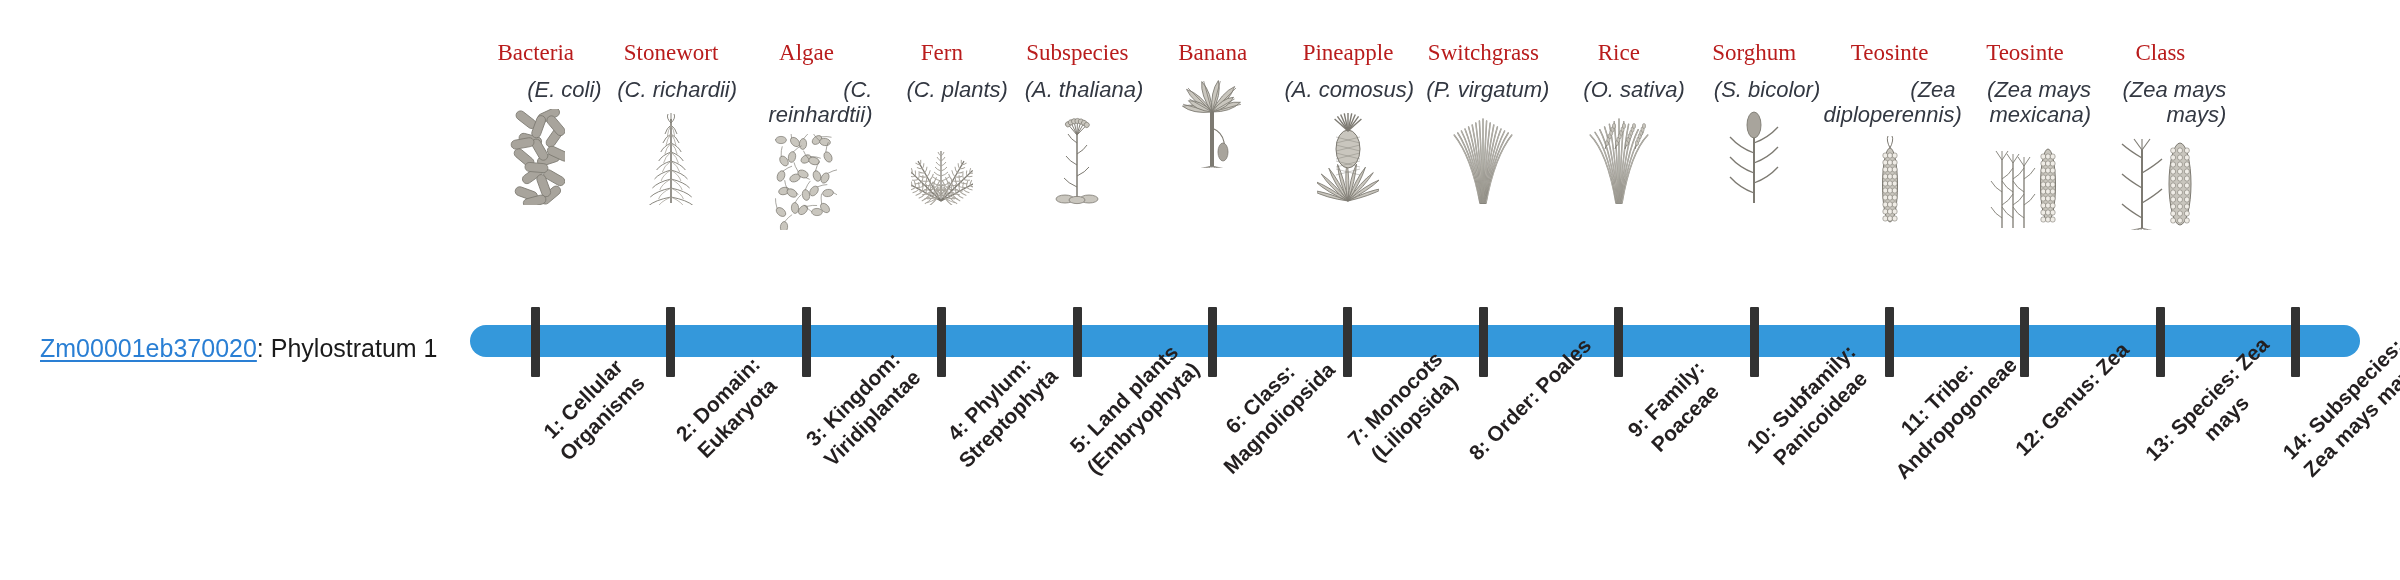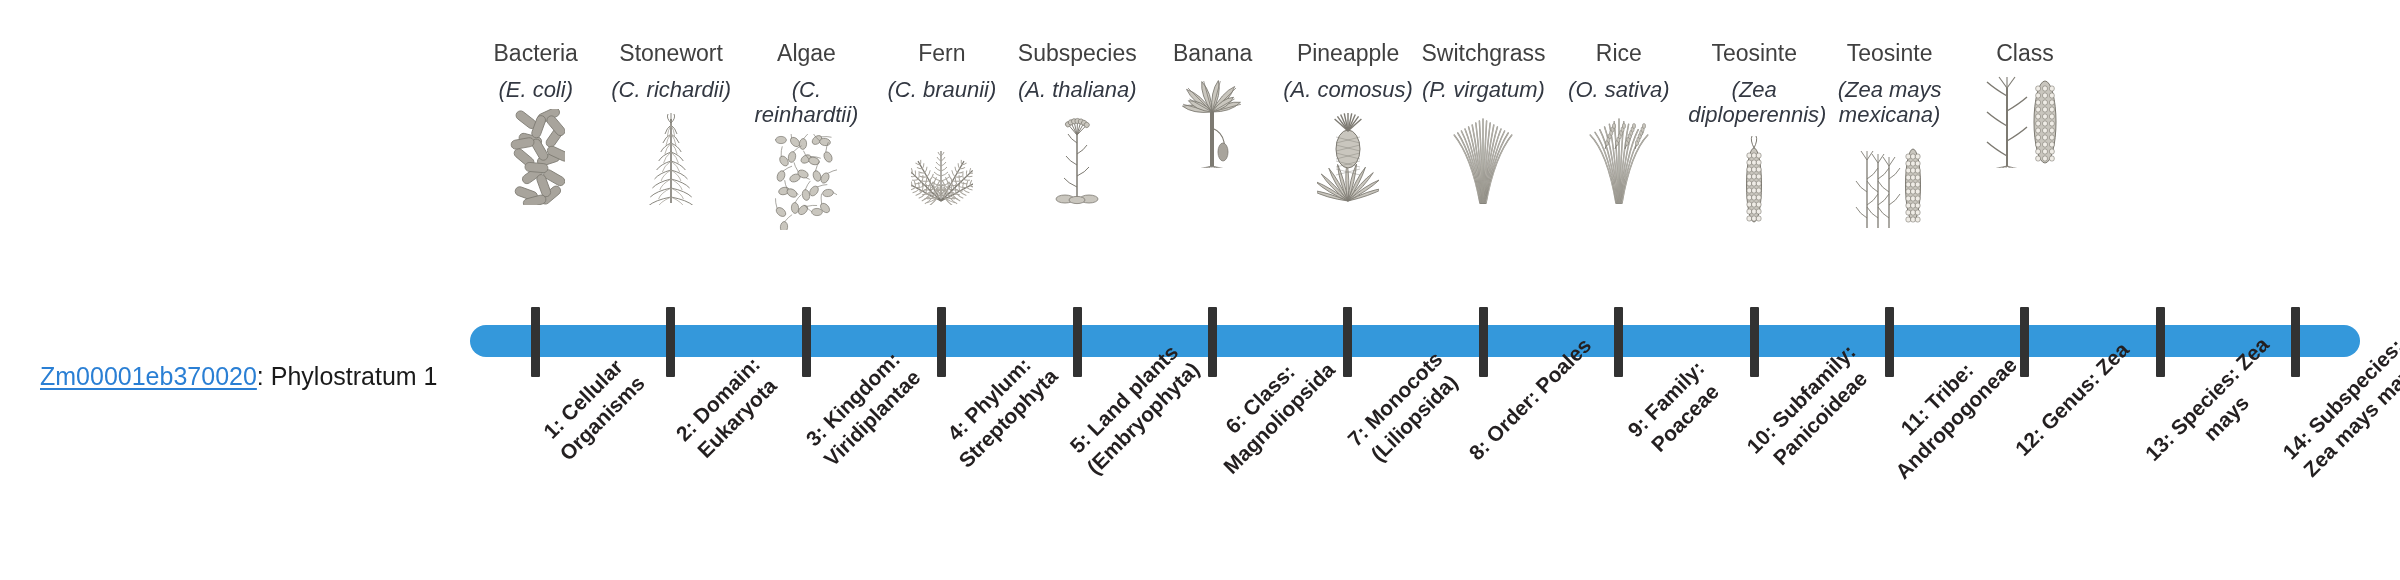--- a/index.html
+++ b/index.html
@@ -24,21 +24,20 @@
 
   
   #gene-label {
     position: absolute;
     left: 40px;
     top: 336px;
     font-size: 25px;
     color: #1a1a1a;
     white-space: nowrap;
     line-height: 1;
-    margin-top: 28px;
   }
   #gene-label .gene-link {
     color: #2a7fd4;
     text-decoration: underline;
     text-underline-offset: 3px;
   }
 
   
   #species-row {
     position: absolute;
@@ -51,32 +50,33 @@
   }
   .species-col {
     width: 135.4px;
     flex: 0 0 135.4px;
     display: flex;
     flex-direction: column;
     align-items: center;
   }
   .common-name {
     font-size: 23px;
-    color: #404040;
+    color: #b91c1c;
     line-height: 1.15;
     text-align: left;
     white-space: nowrap;
+    font-family: Liberation Serif, serif;
   }
   .sci-name {
     margin-top: 12px;
     font-size: 22px;
     font-style: italic;
     color: #333842;
     line-height: 1.12;
-    text-align: center;
+    text-align: right;
     width: 132px;
   }
   .art-slot {
     margin-top: 6px;
     height: 96px;
     width: 135px;
     display: flex;
     align-items: flex-end;
     justify-content: center;
   }
@@ -318,21 +318,21 @@
             </g>
             <g transform="rotate(5 9 93)">
               <ellipse cx="9" cy="93" rx="3.6" ry="5.4" fill="#c9c6be" stroke="#7d7a72" stroke-width="0.7"></ellipse>
               <path d="M9 88 q 4 -6 7 -8" fill="none" stroke="#7d7a72" stroke-width="0.6"></path>
             </g>
           </svg>
         </div>
       </div>
       <div class="species-col">
         <div class="common-name">Fern</div>
-        <div class="sci-name">(C. braunii)</div>
+        <div class="sci-name">(C. plants)</div>
         <div class="art-slot">
           <svg width="62" height="96" viewBox="0 0 62 96">
             <g transform="rotate(-62 30 92)">
               <path d="M30 92 L30 52" stroke="#7d7a72" stroke-width="1.2" fill="none"></path>
               <path d="M30 87 q -6.6 -1 -11 -4" fill="none" stroke="#a8a49c" stroke-width="1"></path>
               <path d="M30 87 q 6.6 -1 11 -4" fill="none" stroke="#a8a49c" stroke-width="1"></path>
               <path d="M30 83 q -6 -1 -10 -4" fill="none" stroke="#a8a49c" stroke-width="1"></path>
               <path d="M30 83 q 6 -1 10 -4" fill="none" stroke="#a8a49c" stroke-width="1"></path>
               <path d="M30 79 q -5.3999999999999995 -1 -9 -4" fill="none" stroke="#a8a49c" stroke-width="1"></path>
               <path d="M30 79 q 5.3999999999999995 -1 9 -4" fill="none" stroke="#a8a49c" stroke-width="1"></path>
@@ -745,20 +745,36 @@
             <ellipse cx="44.2" cy="23.8" rx="1.6" ry="2.6" fill="#c9c6be" stroke="#7d7a72" stroke-width="0.5"></ellipse>
             <ellipse cx="45.6" cy="20.4" rx="1.6" ry="2.6" fill="#c9c6be" stroke="#7d7a72" stroke-width="0.5"></ellipse>
             <ellipse cx="47" cy="17" rx="1.6" ry="2.6" fill="#c9c6be" stroke="#7d7a72" stroke-width="0.5"></ellipse>
             <path d="M48 40 q 5 -14 9 -24" fill="none" stroke="#7d7a72" stroke-width="1"></path>
             <ellipse cx="50" cy="34" rx="1.6" ry="2.6" fill="#c9c6be" stroke="#7d7a72" stroke-width="0.5"></ellipse>
             <ellipse cx="51.4" cy="30.6" rx="1.6" ry="2.6" fill="#c9c6be" stroke="#7d7a72" stroke-width="0.5"></ellipse>
             <ellipse cx="52.8" cy="27.2" rx="1.6" ry="2.6" fill="#c9c6be" stroke="#7d7a72" stroke-width="0.5"></ellipse>
             <ellipse cx="54.2" cy="23.8" rx="1.6" ry="2.6" fill="#c9c6be" stroke="#7d7a72" stroke-width="0.5"></ellipse>
             <ellipse cx="55.6" cy="20.4" rx="1.6" ry="2.6" fill="#c9c6be" stroke="#7d7a72" stroke-width="0.5"></ellipse>
             <ellipse cx="57" cy="17" rx="1.6" ry="2.6" fill="#c9c6be" stroke="#7d7a72" stroke-width="0.5"></ellipse>
+          </svg>
+        </div>
+      </div>
+      <div class="species-col">
+        <div class="common-name">Sorghum</div>
+        <div class="sci-name">(S. bicolor)</div>
+        <div class="art-slot">
+          <svg width="62" height="96" viewBox="0 0 62 96">
+            <path d="M31 94 L31 26" stroke="#7d7a72" stroke-width="2" fill="none"></path>
+            <path d="M31 84 q -14 -5 -24 -16" fill="none" stroke="#7d7a72" stroke-width="1.3"></path>
+            <path d="M31 74 q 14 -5 24 -16" fill="none" stroke="#7d7a72" stroke-width="1.3"></path>
+            <path d="M31 64 q -14 -5 -24 -16" fill="none" stroke="#7d7a72" stroke-width="1.3"></path>
+            <path d="M31 54 q 14 -5 24 -16" fill="none" stroke="#7d7a72" stroke-width="1.3"></path>
+            <path d="M31 44 q -14 -5 -24 -16" fill="none" stroke="#7d7a72" stroke-width="1.3"></path>
+            <path d="M31 34 q 14 -5 24 -16" fill="none" stroke="#7d7a72" stroke-width="1.3"></path>
+            <ellipse cx="31" cy="16" rx="7" ry="13" fill="#a8a49c" stroke="#7d7a72" stroke-width="0.9"></ellipse>
           </svg>
         </div>
       </div>
       <div class="species-col">
         <div class="common-name">Teosinte</div>
         <div class="sci-name">(Zea diploperennis)</div>
         <div class="art-slot">
           <svg width="54" height="96" viewBox="0 0 54 96">
             <ellipse cx="27" cy="51" rx="7.5" ry="37" fill="#c9c6be" stroke="#7d7a72" stroke-width="1"></ellipse>
             <rect x="19.9125" y="19" width="4.8" height="5" rx="2" fill="#efece6" stroke="#7d7a72" stroke-width="0.6"></rect>
@@ -853,20 +869,21 @@
             <rect x="59.6" y="76" width="4.8" height="5" rx="2" fill="#efece6" stroke="#7d7a72" stroke-width="0.6"></rect>
             <rect x="64.2875" y="76" width="4.8" height="5" rx="2" fill="#efece6" stroke="#7d7a72" stroke-width="0.6"></rect>
             <rect x="54.9125" y="83" width="4.8" height="5" rx="2" fill="#efece6" stroke="#7d7a72" stroke-width="0.6"></rect>
             <rect x="59.6" y="83" width="4.8" height="5" rx="2" fill="#efece6" stroke="#7d7a72" stroke-width="0.6"></rect>
             <rect x="64.2875" y="83" width="4.8" height="5" rx="2" fill="#efece6" stroke="#7d7a72" stroke-width="0.6"></rect>
           </svg>
         </div>
       </div>
       <div class="species-col">
         <div class="common-name">Class</div>
+        <div class="sci-name">(Zea mays mays)</div>
         <div class="art-slot">
           <svg width="84" height="96" viewBox="0 0 84 96">
             <path d="M24 94 L24 16" stroke="#7d7a72" stroke-width="2" fill="none"></path>
             <path d="M24 84 q -12 -7 -20 -14" fill="none" stroke="#7d7a72" stroke-width="1.4"></path>
             <path d="M24 69 q 12 -7 20 -14" fill="none" stroke="#7d7a72" stroke-width="1.4"></path>
             <path d="M24 54 q -12 -7 -20 -14" fill="none" stroke="#7d7a72" stroke-width="1.4"></path>
             <path d="M24 39 q 12 -7 20 -14" fill="none" stroke="#7d7a72" stroke-width="1.4"></path>
             <path d="M24 24 q -12 -7 -20 -14" fill="none" stroke="#7d7a72" stroke-width="1.4"></path>
             <path d="M24 16 l -8 -11" stroke="#7d7a72" stroke-width="1.1" fill="none"></path>
             <path d="M24 16 l 0 -11" stroke="#7d7a72" stroke-width="1.1" fill="none"></path>

